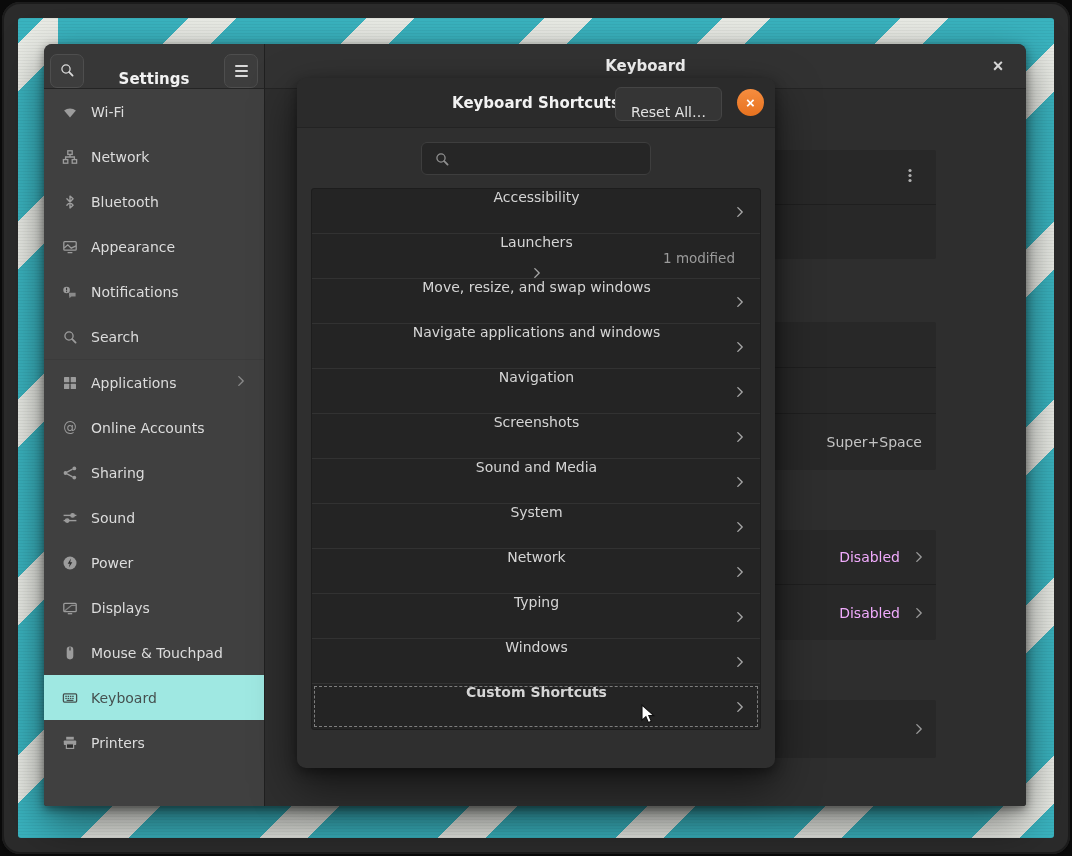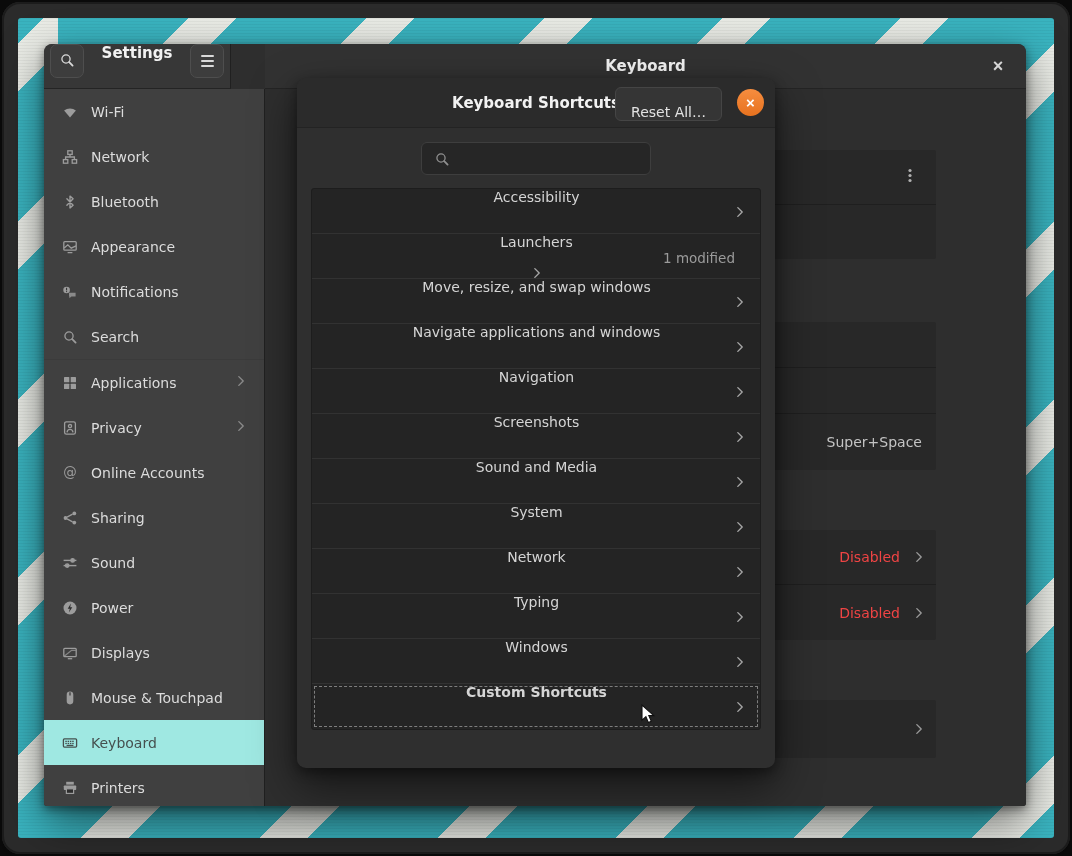--- a/index.html
+++ b/index.html
@@ -11,23 +11,23 @@
   .desktop { position:absolute; left:18px; top:18px; right:18px; bottom:18px;
     background: repeating-linear-gradient(135deg, rgba(241,238,231,0) 0 92px, rgba(241,238,231,.96) 92px 126px), #3ab4c0;
     background-position: 40px 0; border-radius:3px; }
   .desktop::after { content:""; position:absolute; inset:0;
     background: repeating-linear-gradient(0deg, rgba(0,0,0,.045) 0 1px, transparent 1px 3px); }
 
   
   .window { position:absolute; left:44px; top:44px; width:982px; height:762px; background:#2e2e2e;
     border-radius:8px 8px 3px 3px; box-shadow: 0 16px 44px rgba(0,0,0,.55), 0 3px 10px rgba(0,0,0,.45); overflow:hidden; z-index:2; }
 
-  .sidebar-header { position:absolute; left:0; top:0; width:187px; height:45px; background:#373737;
+  .sidebar-header { position:absolute; left:0; top:0; width:221px; height:45px; background:#373737;
     border-bottom:1px solid #242424; border-right:1px solid #202020; border-radius:8px 0 0 0;
-    display:flex; align-items:flex-start; justify-content:space-between; padding:0 6px; }
+    display:flex; align-items:flex-end; justify-content:space-between; padding:0 6px; }
   .hdr-btn { width:34px; height:34px; border-radius:7px; background:#3d3d3d; border:1px solid #4e4e4e;
     display:flex; align-items:center; justify-content:center; color:#d9d9d9; cursor:pointer; }
   .sidebar-title { font-size:15px; font-weight:bold; color:#f2f2f2; }
   .burger { display:flex; flex-direction:column; gap:3px; }
   .burger i { display:block; width:13px; height:2px; background:#d9d9d9; border-radius:1px; }
 
   .main-header { position:absolute; left:221px; top:0; right:0; height:45px; background:#323232;
     border-bottom:1px solid #242424; border-radius:0 8px 0 0; display:flex; align-items:center; justify-content:center; }
   .main-title { font-size:15px; font-weight:bold; color:#f2f2f2; }
   .win-close { position:absolute; right:13px; top:0; height:45px; width:30px; display:flex; align-items:center; justify-content:center;
@@ -40,21 +40,21 @@
   .side-item.selected { background:#9fe8e2; color:#45504f; }
   .side-item.selected .icn { color:#45504f; }
   .side-sep { height:1px; background:#3b3b3b; }
 
   .main-content { position:absolute; left:221px; top:45px; right:0; bottom:0; background:#2e2e2e; overflow:hidden; }
   .card { position:absolute; left:85px; right:90px; background:#282828; border-radius:2px; }
   .card .brow { border-bottom:1px solid #1f1f1f; position:relative; display:flex; align-items:center; justify-content:flex-end; }
   .card .brow:last-child { border-bottom:none; }
   .kebab { position:absolute; right:18px; top:50%; transform:translateY(-50%); color:#b0b0b0; background:none; border:none; cursor:pointer; }
   .bg-val { color:#c4c4c4; font-size:14px; padding-right:14px; }
-  .bg-status { color:#ef4444; font-size:14px; margin-right:12px; }
+  .bg-status { color:#f0abfc; font-size:14px; margin-right:12px; }
   .bg-chev { color:#9a9a9a; margin-right:10px; display:flex; }
 
   
   .dialog { position:absolute; left:297px; top:78px; width:478px; height:690px; background:#2f2f2f; border-radius:9px;
     box-shadow: 0 18px 44px rgba(0,0,0,.55), 0 4px 12px rgba(0,0,0,.4); z-index:3; overflow:hidden; }
   .dlg-header { position:relative; height:50px; background:#2b2b2b; border-bottom:1px solid #232323; border-radius:9px 9px 0 0;
     display:flex; align-items:center; justify-content:center; }
   .dlg-title { font-size:15px; font-weight:bold; color:#f2f2f2; }
   .reset-btn { position:absolute; right:53px; top:9px; height:32px; padding:16px 15px; background:#353535; border:1px solid #454545;
     border-radius:6px; color:#e2e2e2; font-size:14px; font-family:"DejaVu Sans", sans-serif; cursor:pointer; }
@@ -177,35 +177,20 @@
             <svg width="16" height="16" viewBox="0 0 16 16">
               <g fill="currentColor">
                 <rect x="2" y="2" width="5.3" height="5.3" rx=".6"></rect>
                 <rect x="8.7" y="2" width="5.3" height="5.3" rx=".6"></rect>
                 <rect x="2" y="8.7" width="5.3" height="5.3" rx=".6"></rect>
                 <rect x="8.7" y="8.7" width="5.3" height="5.3" rx=".6"></rect>
               </g>
             </svg>
           </span>
           <span>Applications</span>
-          <span class="chev"><svg width="14" height="14" viewBox="0 0 16 16">
-              <path d="M5.5 3l5 5-5 5" fill="none" stroke="currentColor" stroke-width="1.6" stroke-linecap="round" stroke-linejoin="round"></path>
-            </svg></span>
-        </div>
-        <div class="side-item">
-          <span class="icn">
-            <svg width="16" height="16" viewBox="0 0 16 16">
-              <g fill="none" stroke="currentColor" stroke-width="1.3">
-                <rect x="2.6" y="1.8" width="10.8" height="12.4" rx="1.8"></rect>
-                <circle cx="8" cy="6.1" r="1.6"></circle>
-                <path d="M5 12.4c.2-1.9 1.4-3 3-3s2.8 1.1 3 3"></path>
-              </g>
-            </svg>
-          </span>
-          <span>Privacy</span>
           <span class="chev"><svg width="14" height="14" viewBox="0 0 16 16">
               <path d="M5.5 3l5 5-5 5" fill="none" stroke="currentColor" stroke-width="1.6" stroke-linecap="round" stroke-linejoin="round"></path>
             </svg></span>
         </div>
         <div class="side-item">
           <span class="icn">
             <svg width="16" height="16" viewBox="0 0 16 16">
               <text x="8" y="12.2" font-size="13.5" text-anchor="middle" fill="currentColor" font-family="DejaVu Sans">@</text>
             </svg>
           </span>

